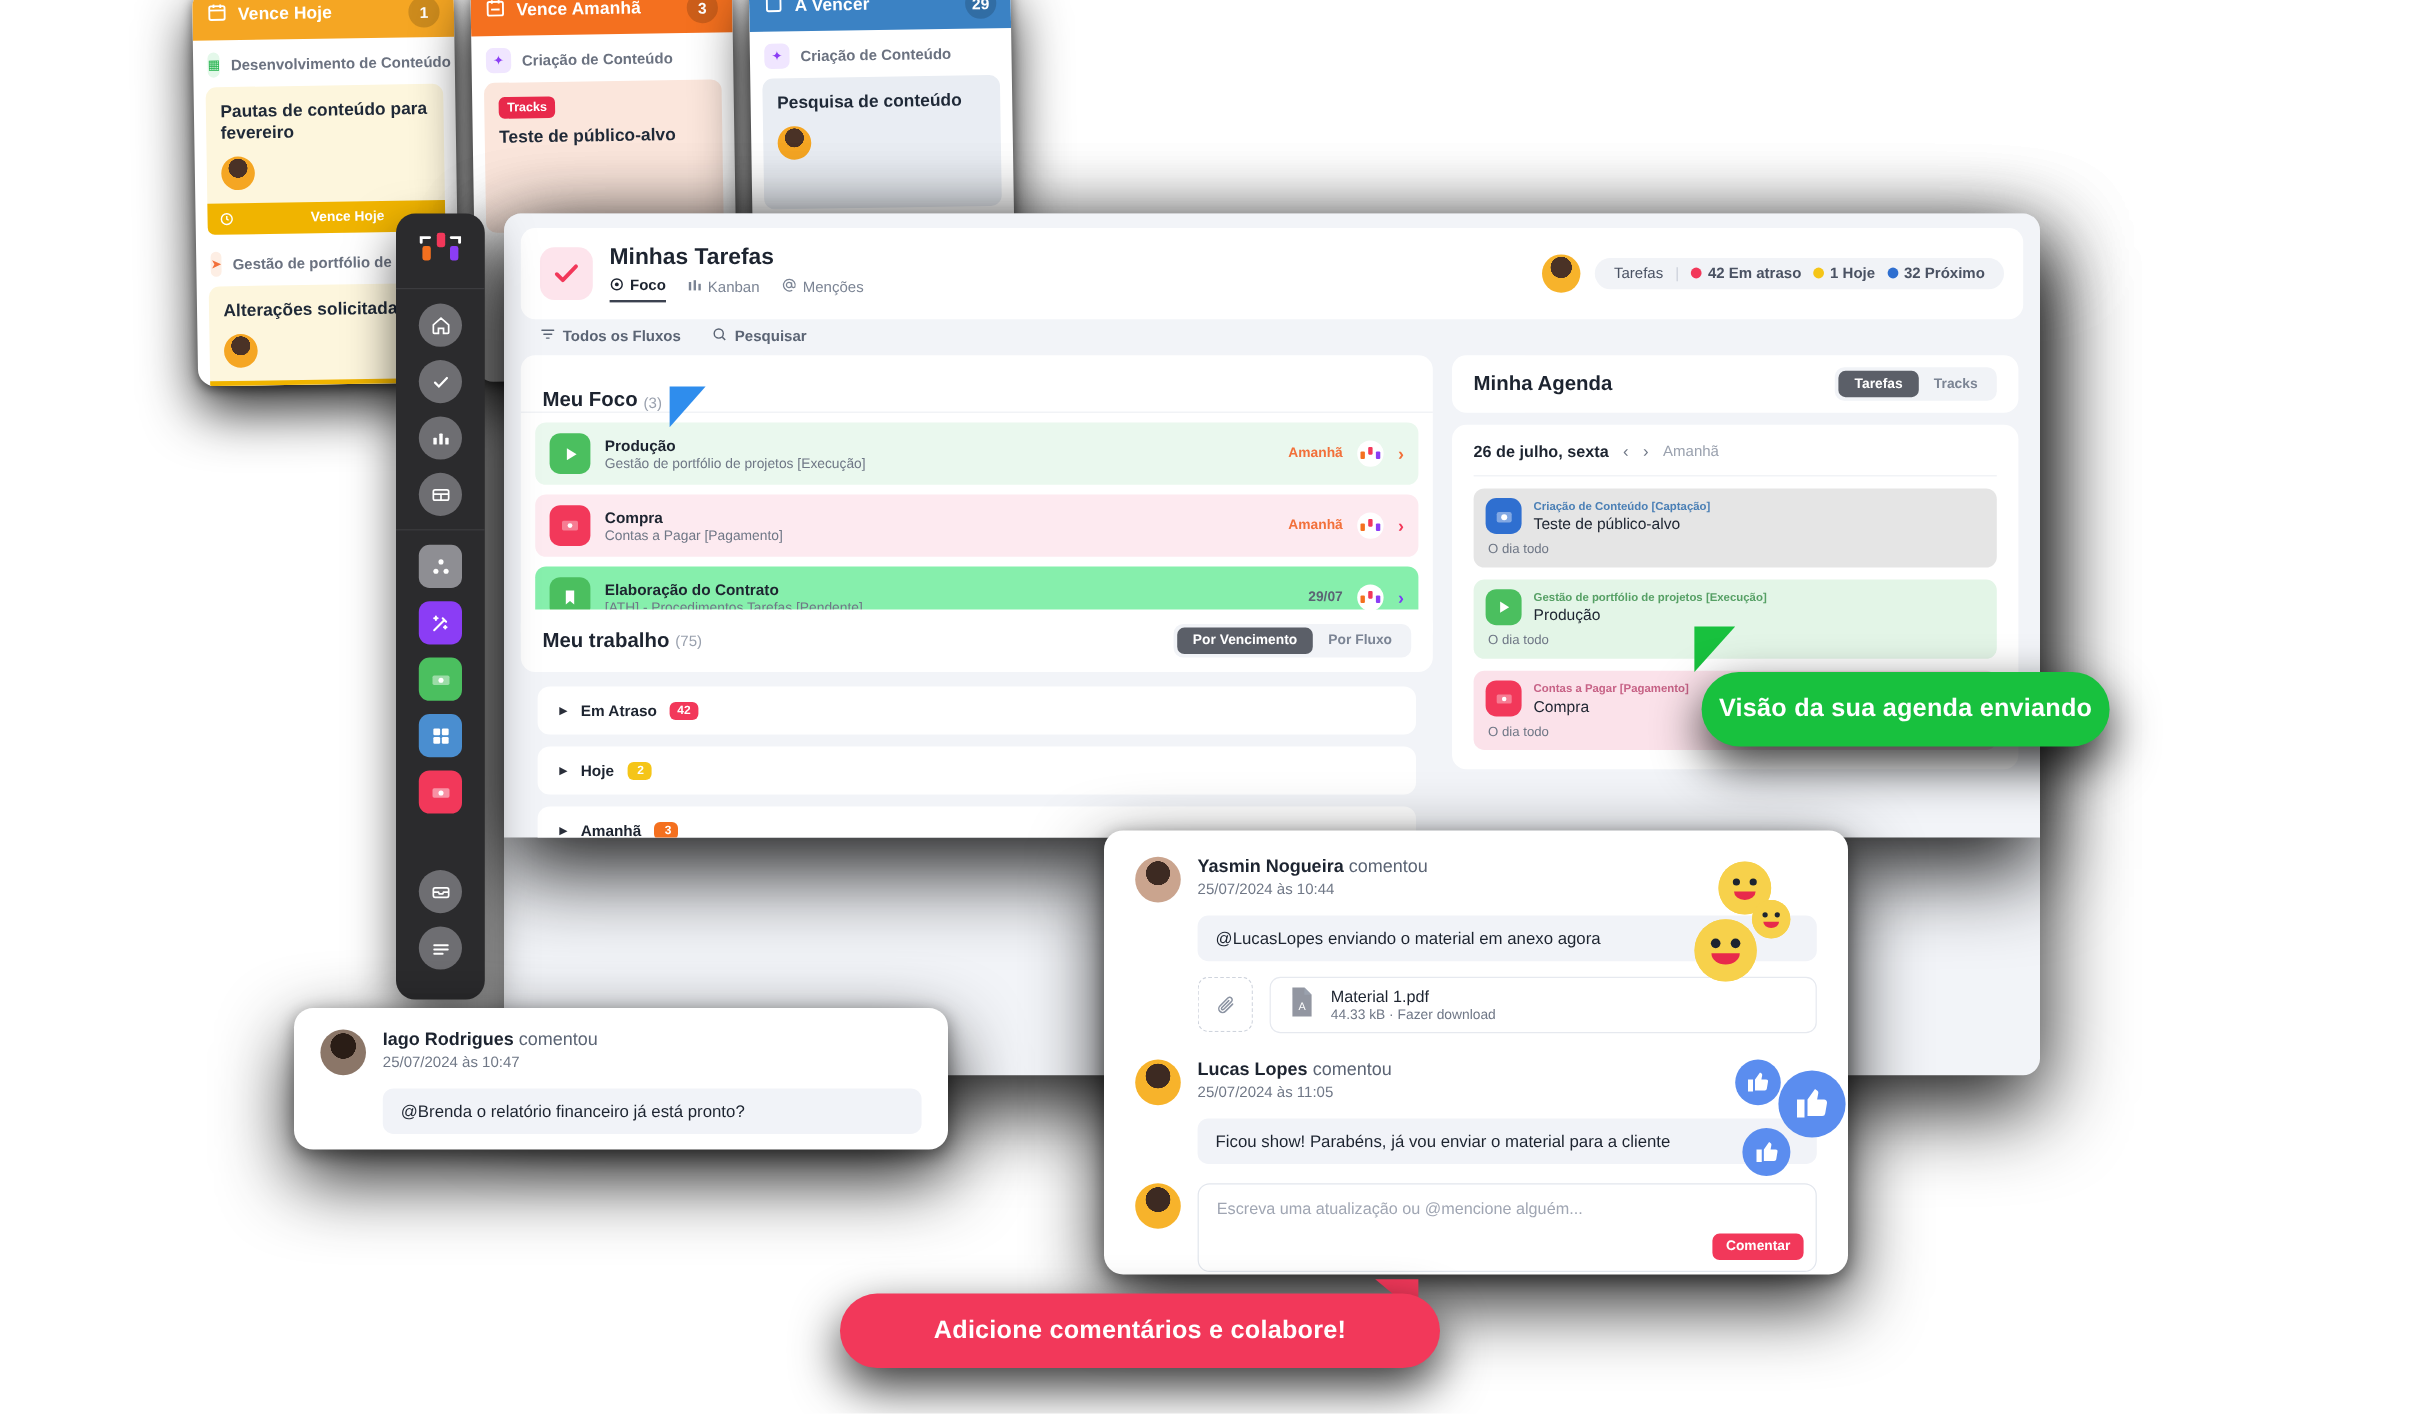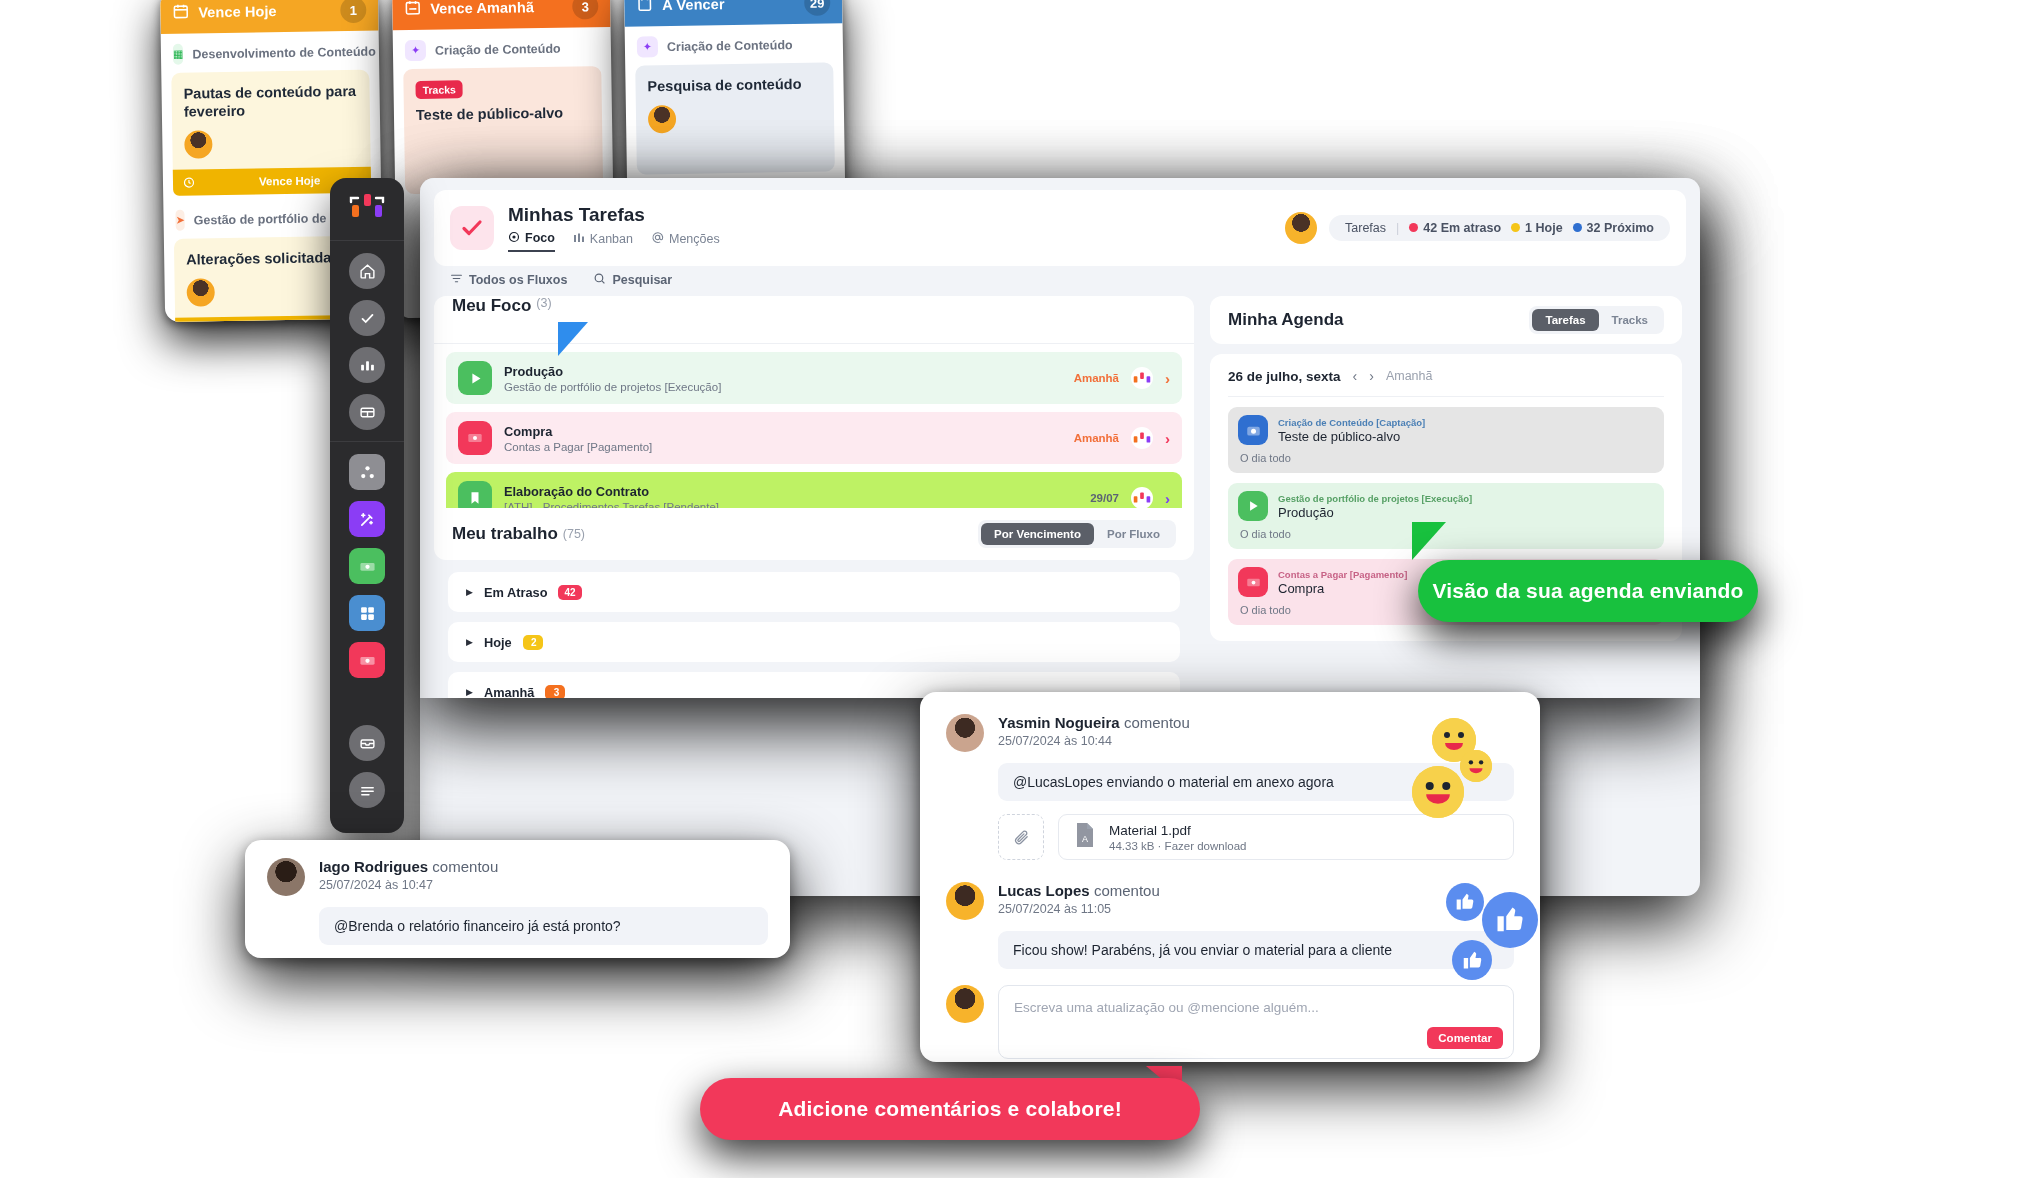--- a/index.html
+++ b/index.html
@@ -70,21 +70,21 @@
   .avatar { border-radius:50%;
     background:radial-gradient(circle at 50% 34%, #4a3226 0 33%, #f7b32b 34% 100%); }
 
   .filterbar { position:absolute; left:30px; top:94px; display:flex; gap:26px;
     font-size:12.5px; color:#5b6474; font-weight:600; }
   .filterbar span.fi { display:inline-flex;align-items:center;gap:6px; }
 
   
   .panel { background:#fff; border-radius:12px; }
   #focus { position:absolute; left:14px; top:118px; width:760px; }
-  .panelhead { height:48px; display:flex;align-items:flex-start; padding:0 18px;
+  .panelhead { height:48px; display:flex;align-items:flex-end; padding:0 18px;
     border-bottom:1px solid #eef0f4; }
   .panelhead h2 { font-size:17px; font-weight:700; color:#1d2430; }
   .panelhead .ct { font-size:12.5px; color:#9aa1ae; margin-left:5px; font-weight:400; }
   .taskrow { display:flex;align-items:center; gap:12px; margin:8px 12px; padding:9px 12px;
     border-radius:9px; }
   .ticon { width:34px;height:34px;border-radius:9px; display:flex;align-items:center;
     justify-content:center; flex:0 0 34px; }
   .tmain { flex:1; min-width:0; }
   .tname { font-size:12.8px; font-weight:700; color:#1d2430; }
   .tsub  { font-size:11.5px; color:#6f7786; margin-top:2px; }
@@ -370,21 +370,21 @@
         <span class="flowglyph">
           <svg width="22" height="22" viewBox="0 0 24 24">
               <rect x="3" y="10" width="4" height="7" rx="1" fill="#f4701f"></rect>
               <rect x="10" y="6" width="4" height="7" rx="1" fill="#f2385a"></rect>
               <rect x="17" y="10" width="4" height="7" rx="1" fill="#8b3df5"></rect>
             </svg>
         </span>
         <span class="chev" style="color:#f2385a">›</span>
       </div>
 
-      <div class="taskrow" style="background:#bef264;margin-bottom:14px">
+      <div class="taskrow" style="background:#86efac;margin-bottom:14px">
         <span class="ticon" style="background:#4bbf5f">
           <svg width="14" height="14" viewBox="0 0 24 24" fill="#fff">
               <path d="M6 2h12v20l-6-5-6 5z"></path>
             </svg>
         </span>
         <span class="tmain">
           <span class="tname" style="display:block">Elaboração do Contrato</span>
           <span class="tsub" style="display:block">[ATH] - Procedimentos Tarefas [Pendente]</span>
         </span>
         <span class="tdate" style="color:#5b6474">29/07</span>

